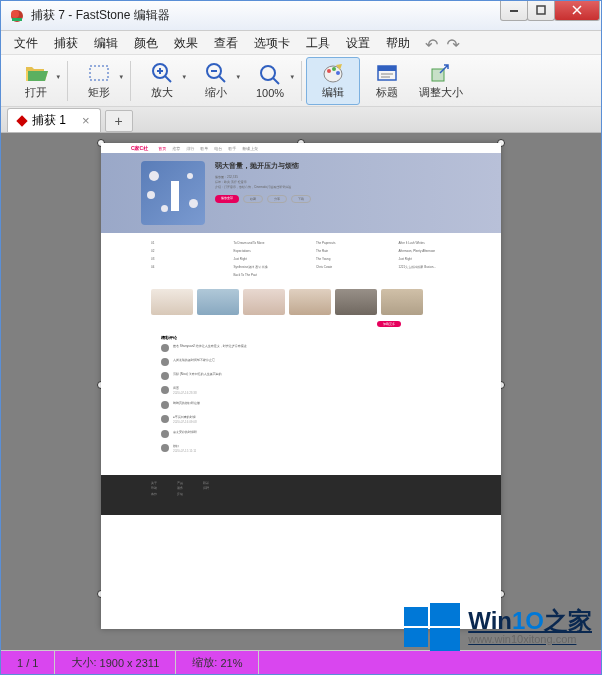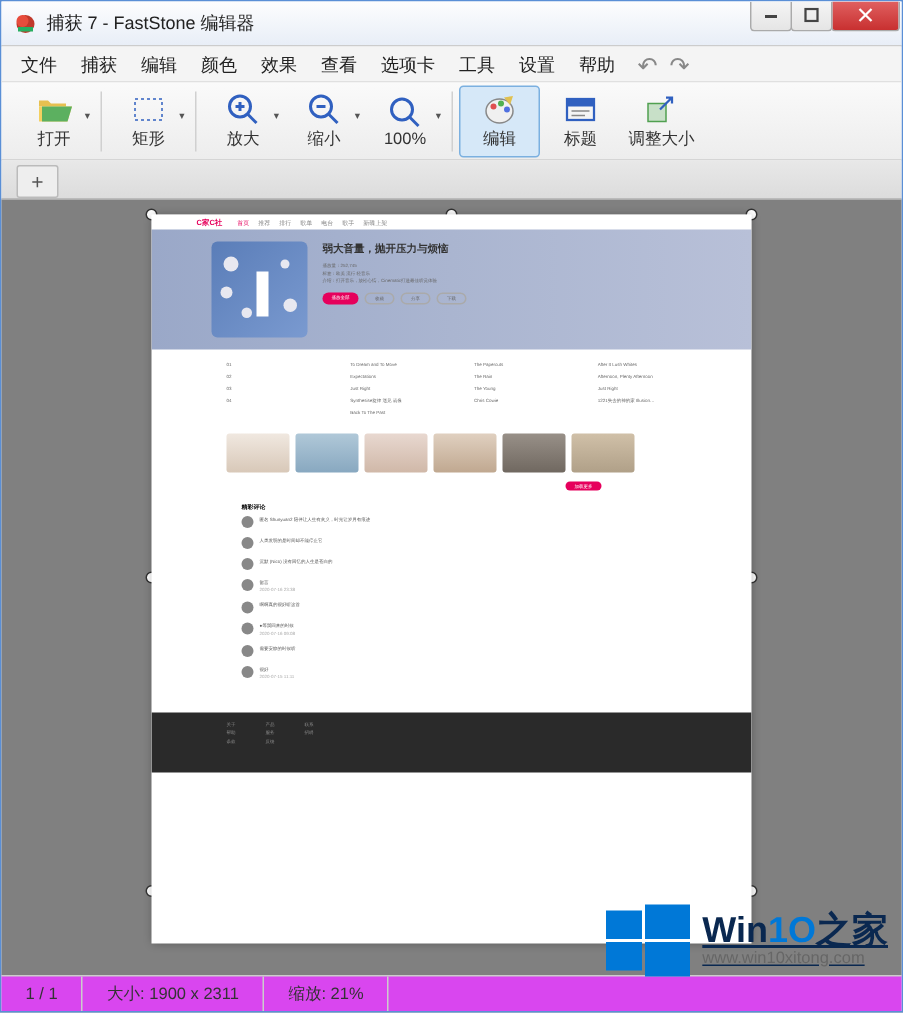--- a/index.html
+++ b/index.html
@@ -225,20 +225,25 @@
           <svg width="22" height="20">
             <rect x="2" y="6" width="12" height="12" fill="#c8e0c8" stroke="#50a050"></rect>
             <path d="M10 10 L18 2 M14 2 h4 v4" fill="none" stroke="#3060c0" stroke-width="1.5"></path>
           </svg>
         </span>
       <span class="tl">调整大小</span>
     </div>
   </div>
 
   <div class="tabbar">
+    <div class="tab">
+      <span class="dot"></span>
+      <span>捕获 1</span>
+      <span class="x">×</span>
+    </div>
     <div class="newtab">
         <span>+</span>
       </div>
   </div>
 
   <div class="canvas-area">
     <span class="handle h-tl"></span>
     <span class="handle h-tm"></span>
     <span class="handle h-tr"></span>
     <span class="handle h-ml"></span>

